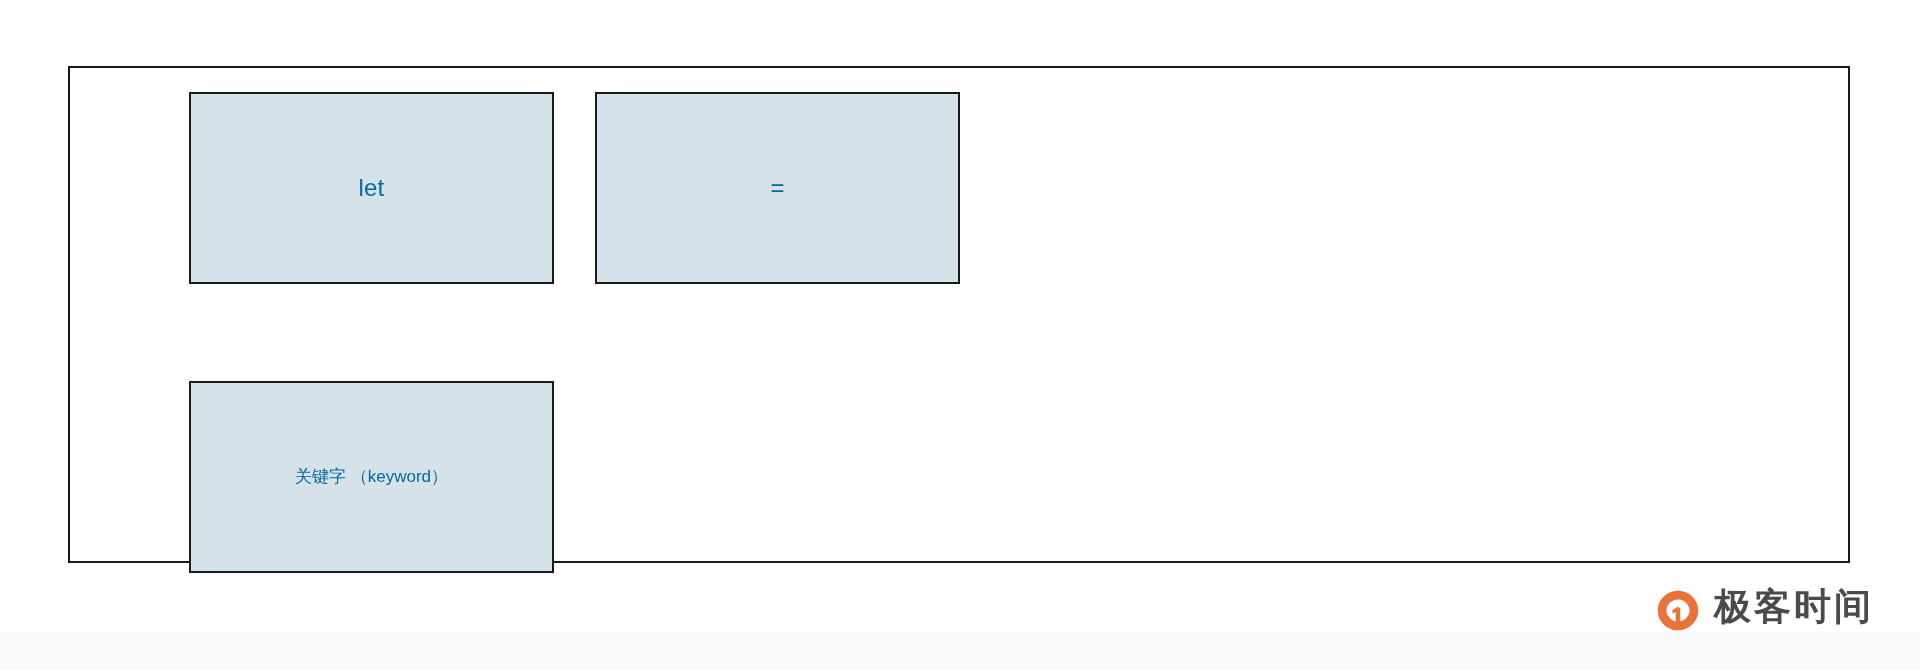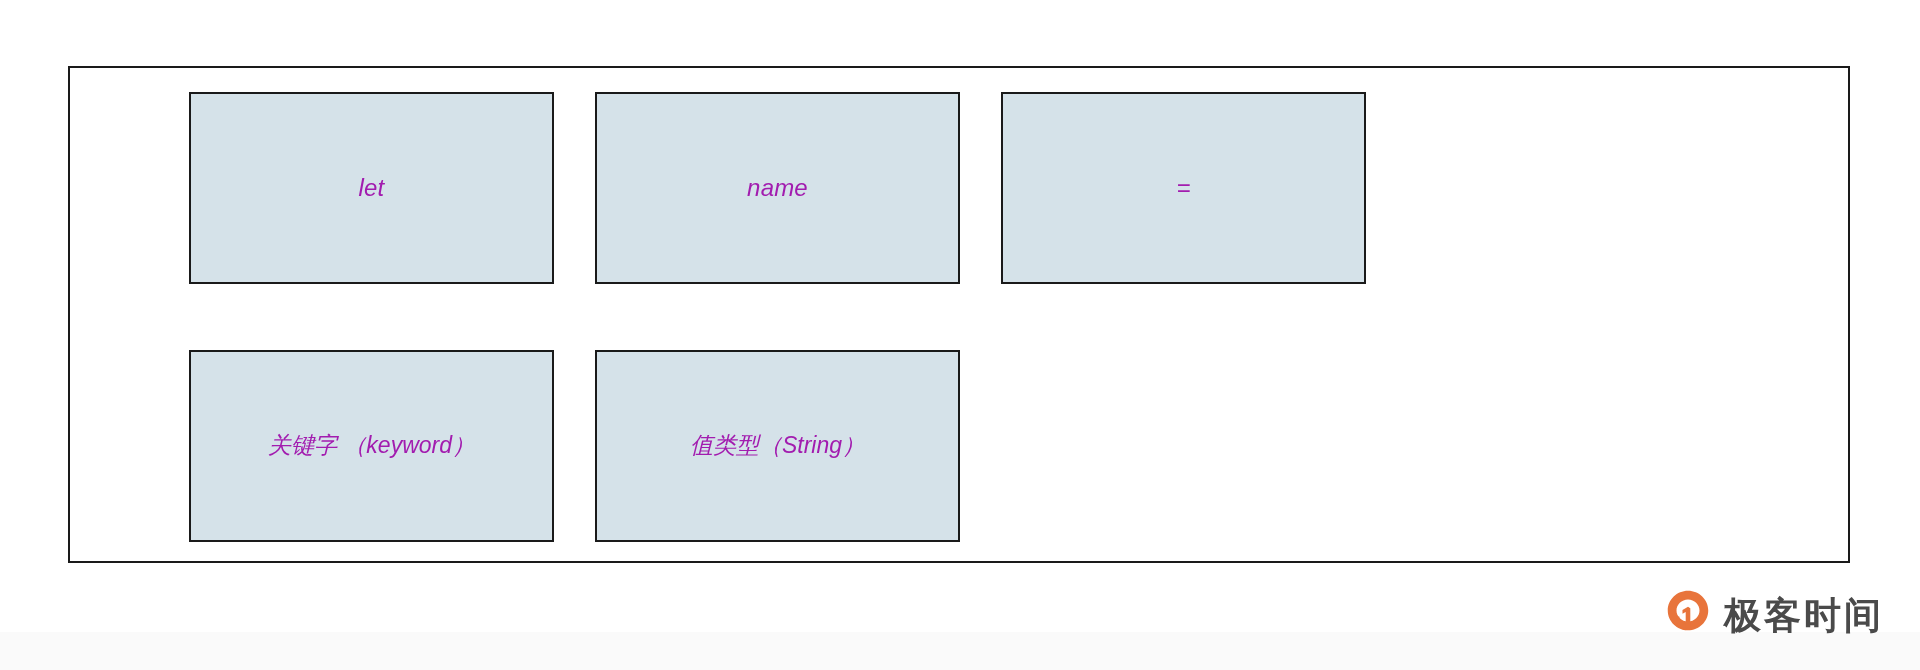--- a/index.html
+++ b/index.html
@@ -44,52 +44,52 @@
   .token-cell {
     width: 365px;
     height: 192px;
     box-sizing: border-box;
     background: #d5e2e9;
     border: 2px solid #1a1a1a;
     display: flex;
     align-items: center;
     justify-content: center;
     text-align: center;
-    color: #a21caf;
-    font-style: italic;
+    color: #0369a1;
   }
   .token-cell.code {
     font-size: 24px;
     font-weight: 400;
     letter-spacing: 0.2px;
   }
   .token-cell.label {
-    font-size: 23px;
+    font-size: 17px;
     font-weight: 400;
     line-height: 1.35;
     padding: 8px 10px;
+    margin-top: 31px;
   }
 
   
   #bottom-band {
     position: absolute;
     left: 0;
     top: 632px;
     width: 1920px;
     height: 38px;
     background: #fafafa;
   }
 
   
   #watermark {
     position: absolute;
-    right: 36px;
+    right: 46px;
     top: 588px;
     display: flex;
-    align-items: flex-end;
+    align-items: flex-start;
     column-gap: 13px;
     z-index: 5;
   }
   #watermark-mark {
     width: 46px;
     height: 46px;
     display: block;
   }
   #watermark-text {
     font-size: 37px;
@@ -102,27 +102,25 @@
 </style>
 </head>
 <body>
 
 <div id="diagram-frame">
 
   <div id="token-grid">
 
     <div class="token-row">
       <div class="token-cell code">let</div>
-      <div class="token-cell code">name</div>
       <div class="token-cell code">=</div>
     </div>
 
     <div class="token-row">
       <div class="token-cell label">关键字 （keyword）</div>
-      <div class="token-cell label">值类型（String）</div>
     </div>
 
   </div>
 </div>
 
 <div id="bottom-band"></div>
 
 <div id="watermark">
   <svg id="watermark-mark" viewBox="0 0 100 100">
     <path d="M50 6

